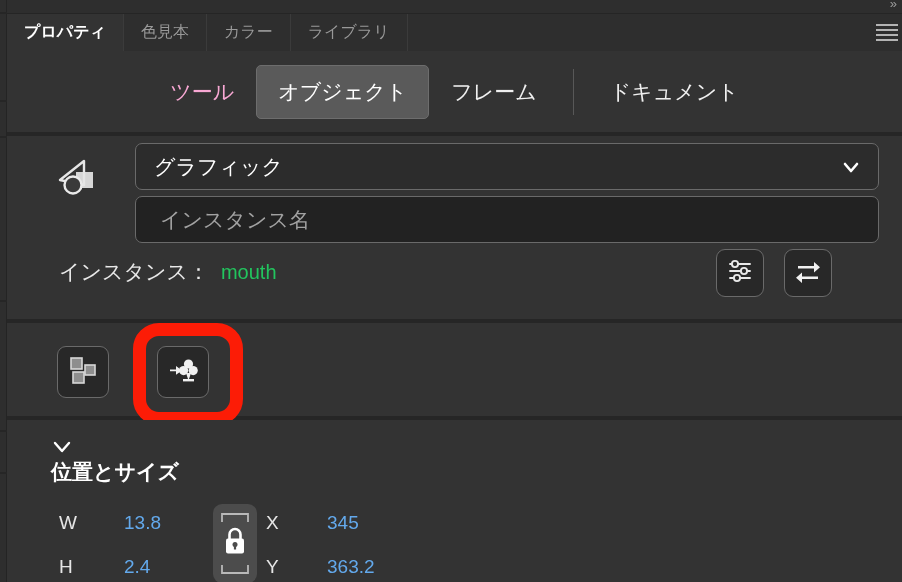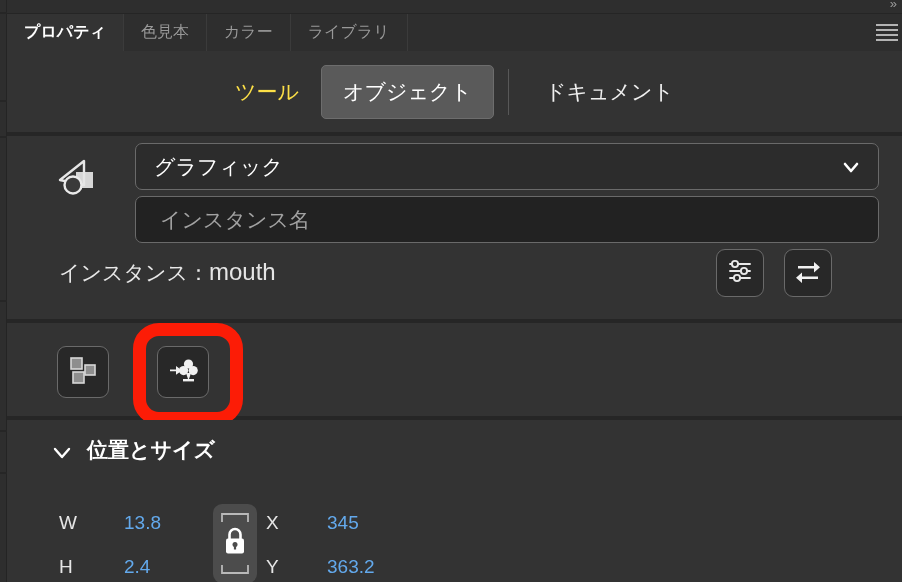--- a/index.html
+++ b/index.html
@@ -128,21 +128,21 @@
     background: #333333;
   }
   .subtab {
     font-size: 21px;
     color: #f0f0f0;
     padding: 13px 22px;
     border-radius: 5px;
     white-space: nowrap;
     cursor: default;
   }
-  .subtab.dim { color: #fde047; }
+  .subtab.dim { color: #f9a8d4; }
   .subtab.selected {
     background: #5a5a5a;
     color: #ffffff;
     border: 1px solid #6d6d6d;
     padding: 12px 21px;
   }
   .subtab-sep {
     width: 1px;
     height: 46px;
     background: #585858;
@@ -206,21 +206,21 @@
     position: absolute;
     left: 52px; top: 122px;
     font-size: 21px;
     color: #f0f0f0;
     display: flex;
     align-items: baseline;
     white-space: nowrap;
     text-align: right;
   }
   .inst-row .lbl { color: #e9e9e9; }
-  .inst-row .val { color: #e5e5e5; margin-left: 0; font-size: 24px; }
+  .inst-row .val { color: #22c55e; margin-left: 12px; font-size: 20px; }
 
   .icon-btn {
     position: absolute;
     width: 48px; height: 48px;
     background: #282828;
     border: 1px solid #6a6a6a;
     border-radius: 9px;
     box-sizing: border-box;
     display: flex;
     align-items: center;
@@ -259,22 +259,23 @@
   
   .sec-pos {
     position: relative;
     height: 158px;
     background: #333333;
   }
   .sec-head {
     position: absolute;
     left: 44px; top: 16px;
     display: flex;
-    align-items: flex-end;
+    align-items: flex-start;
     cursor: pointer;
+    flex-direction: column;
   }
   .sec-head .tw { width: 22px; height: 22px; margin-right: 14px; }
   .sec-head .title {
     font-size: 21px;
     font-weight: bold;
     color: #ffffff;
     white-space: nowrap;
   }
   .grid-wh {
     position: absolute;
@@ -348,20 +349,23 @@
   </div>
 
   <div class="body">
 
     <div class="subtabs">
       <div class="subtab dim">
         <span>ツール</span>
       </div>
       <div class="subtab selected">
         <span>オブジェクト</span>
+      </div>
+      <div class="subtab">
+        <span>フレーム</span>
       </div>
       <div class="subtab-sep"></div>
       <div class="subtab">
         <span>ドキュメント</span>
       </div>
     </div>
 
     <div class="sec-symbol">
 
       <div class="symbol-icon">

